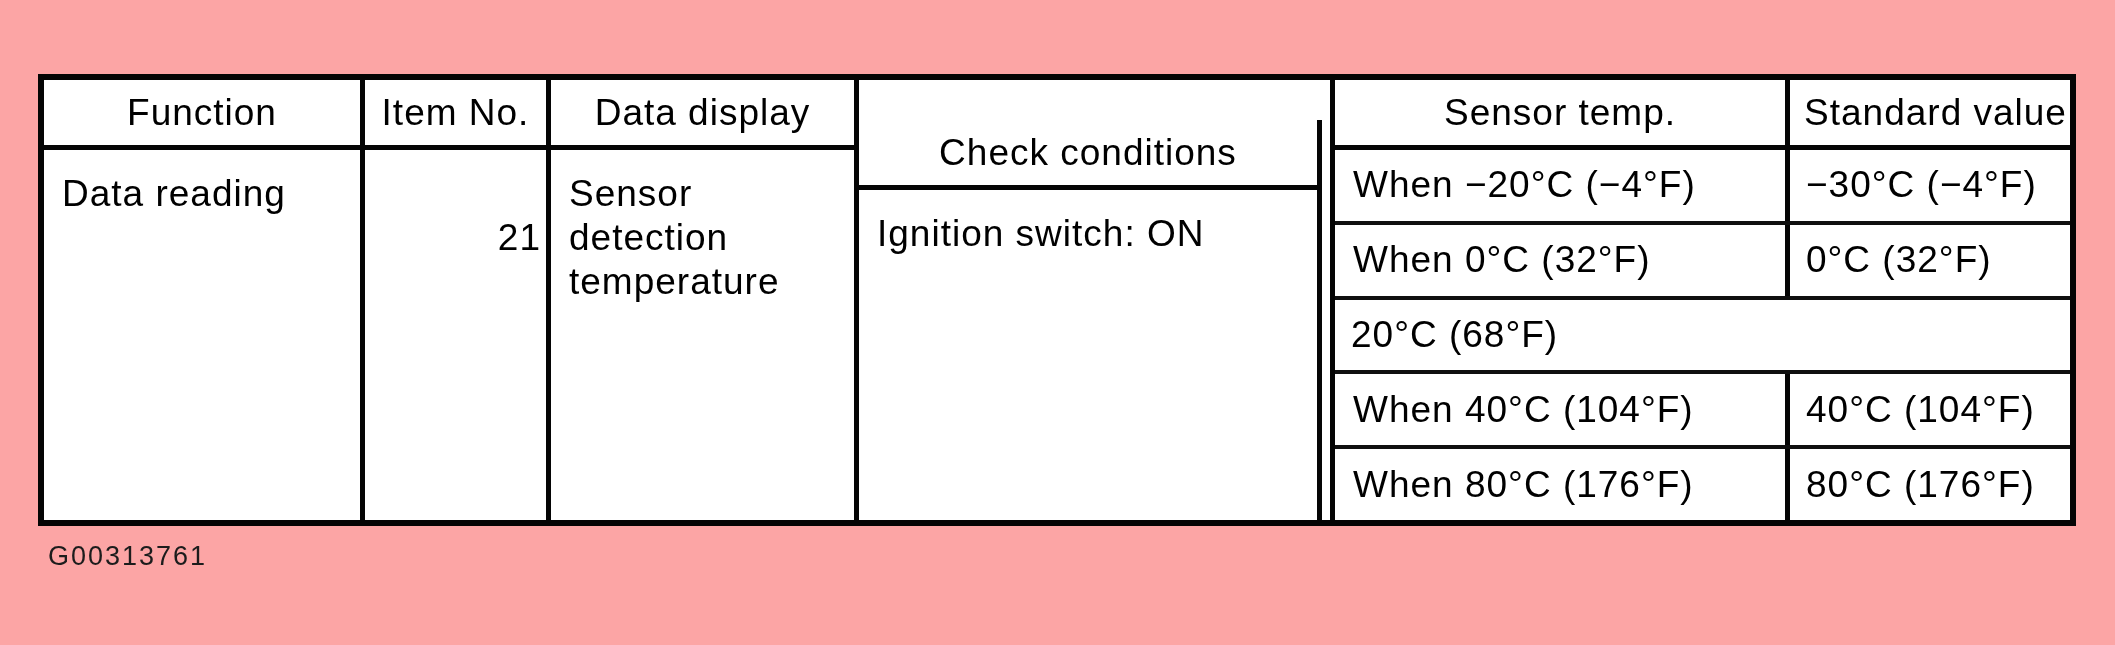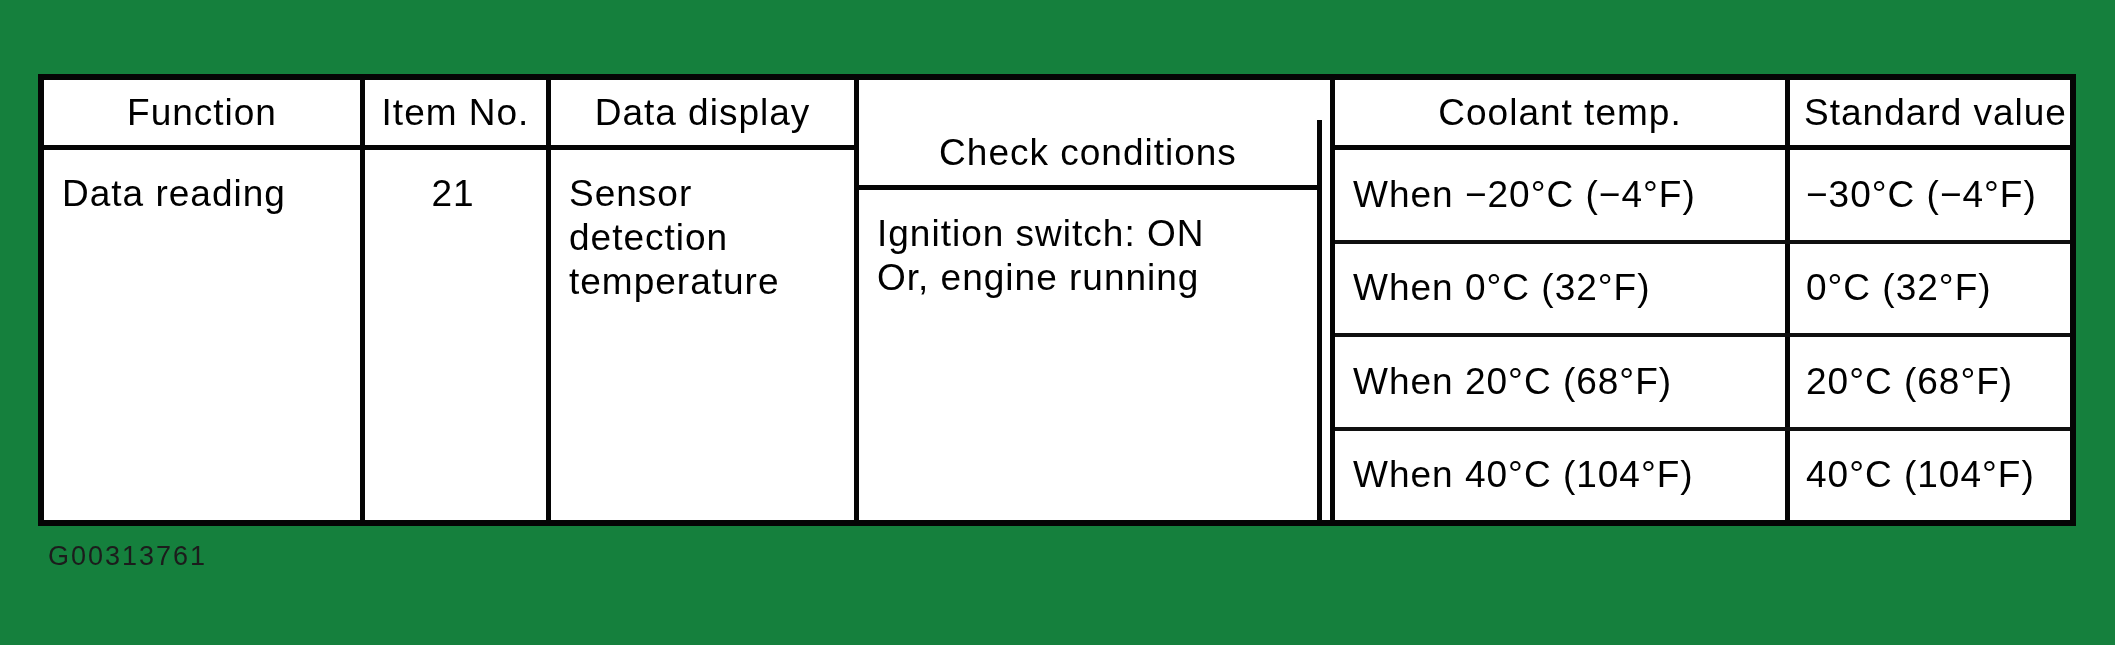--- a/index.html
+++ b/index.html
@@ -4,21 +4,21 @@
 <style>
   html, body {
     margin: 0;
     padding: 0;
     background: #ffffff;
   }
   .page {
     position: relative;
     width: 2115px;
     height: 645px;
-    background: #15803d;
+    background: #fca5a5;
     font-family: "Liberation Sans", sans-serif;
     color: #000000;
     overflow: hidden;
   }
   .doc-table {
     position: absolute;
     left: 38px;
     top: 74px;
     width: 2038px;
     height: 452px;
@@ -61,23 +61,24 @@
   }
   .body-cell {
     flex: 1;
     box-sizing: border-box;
     padding: 22px 14px 0 18px;
     font-size: 37px;
     letter-spacing: 1px;
     line-height: 44px;
   }
   .body-cell.centered {
-    text-align: center;
+    text-align: right;
     padding-left: 0;
     padding-right: 5px;
+    margin-top: 44px;
   }
   .n-header-row {
     box-sizing: border-box;
     height: 70px;
     border-bottom: 5px solid #050505;
     display: flex;
   }
   .n-row {
     flex: 1;
     display: flex;
@@ -144,47 +145,49 @@
         <div>Sensor</div>
         <div>detection</div>
         <div>temperature</div>
       </div>
     </div>
 
     <div class="col col-check">
       <div class="header-cell">Check conditions</div>
       <div class="body-cell">
         <div>Ignition switch: ON</div>
-        <div>Or, engine running</div>
       </div>
     </div>
 
     <div class="gap-col"></div>
 
     <div class="nested">
       <div class="n-header-row">
-        <div class="n-cell-coolant header-like">Coolant temp.</div>
+        <div class="n-cell-coolant header-like">Sensor temp.</div>
         <div class="n-cell-standard">Standard value</div>
       </div>
 
       <div class="n-row">
         <div class="n-cell-coolant">When −20°C (−4°F)</div>
         <div class="n-cell-standard">−30°C (−4°F)</div>
       </div>
       <div class="n-row">
         <div class="n-cell-coolant">When 0°C (32°F)</div>
         <div class="n-cell-standard">0°C (32°F)</div>
       </div>
       <div class="n-row">
-        <div class="n-cell-coolant">When 20°C (68°F)</div>
         <div class="n-cell-standard">20°C (68°F)</div>
       </div>
       <div class="n-row">
         <div class="n-cell-coolant">When 40°C (104°F)</div>
         <div class="n-cell-standard">40°C (104°F)</div>
+      </div>
+      <div class="n-row">
+        <div class="n-cell-coolant">When 80°C (176°F)</div>
+        <div class="n-cell-standard">80°C (176°F)</div>
       </div>
     </div>
 
   </div>
 
   <div class="caption">G00313761</div>
 
 </div>
 
 </body></html>

